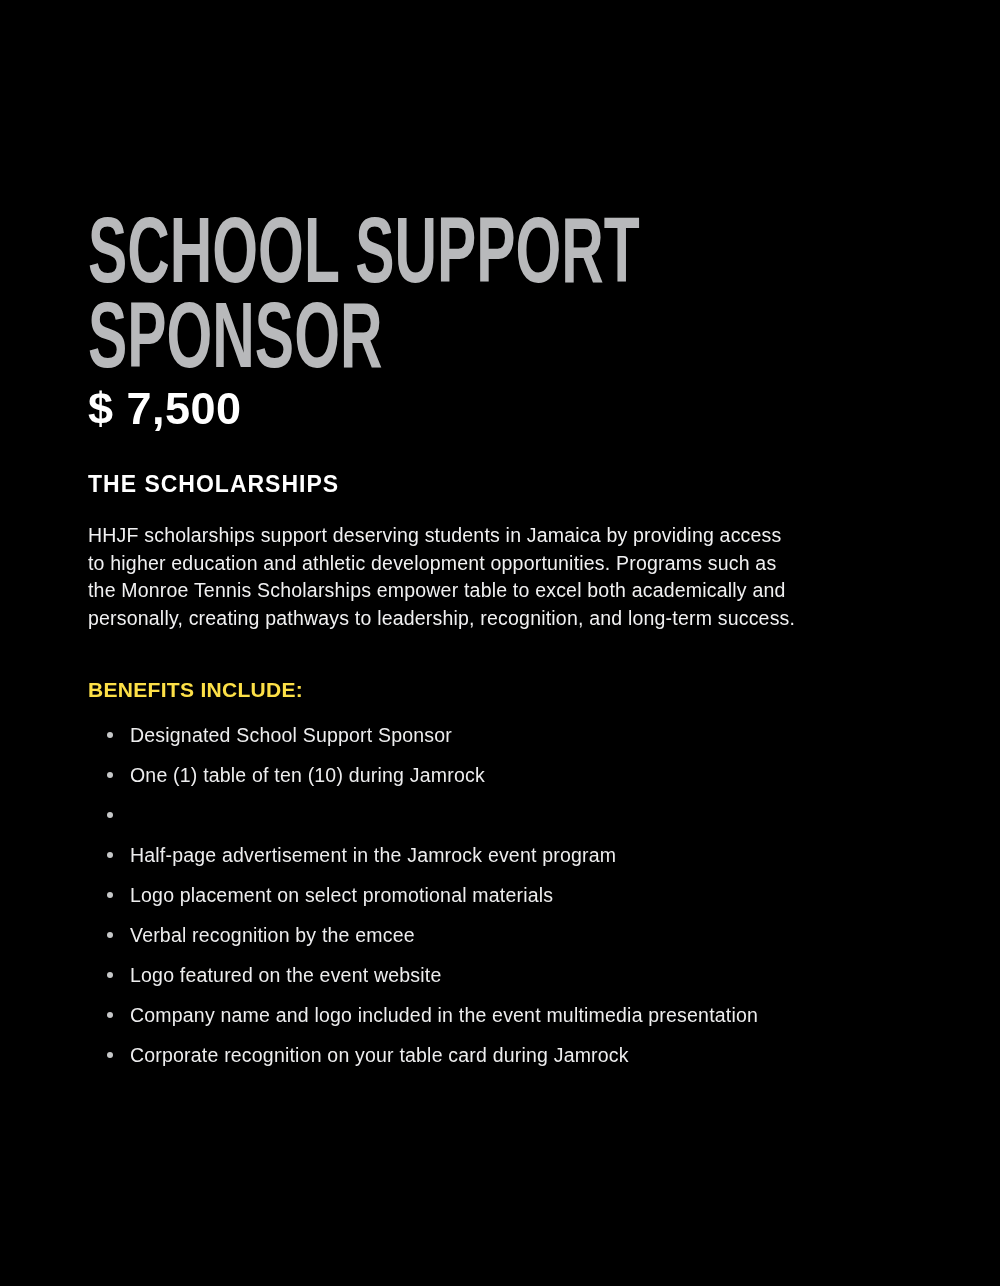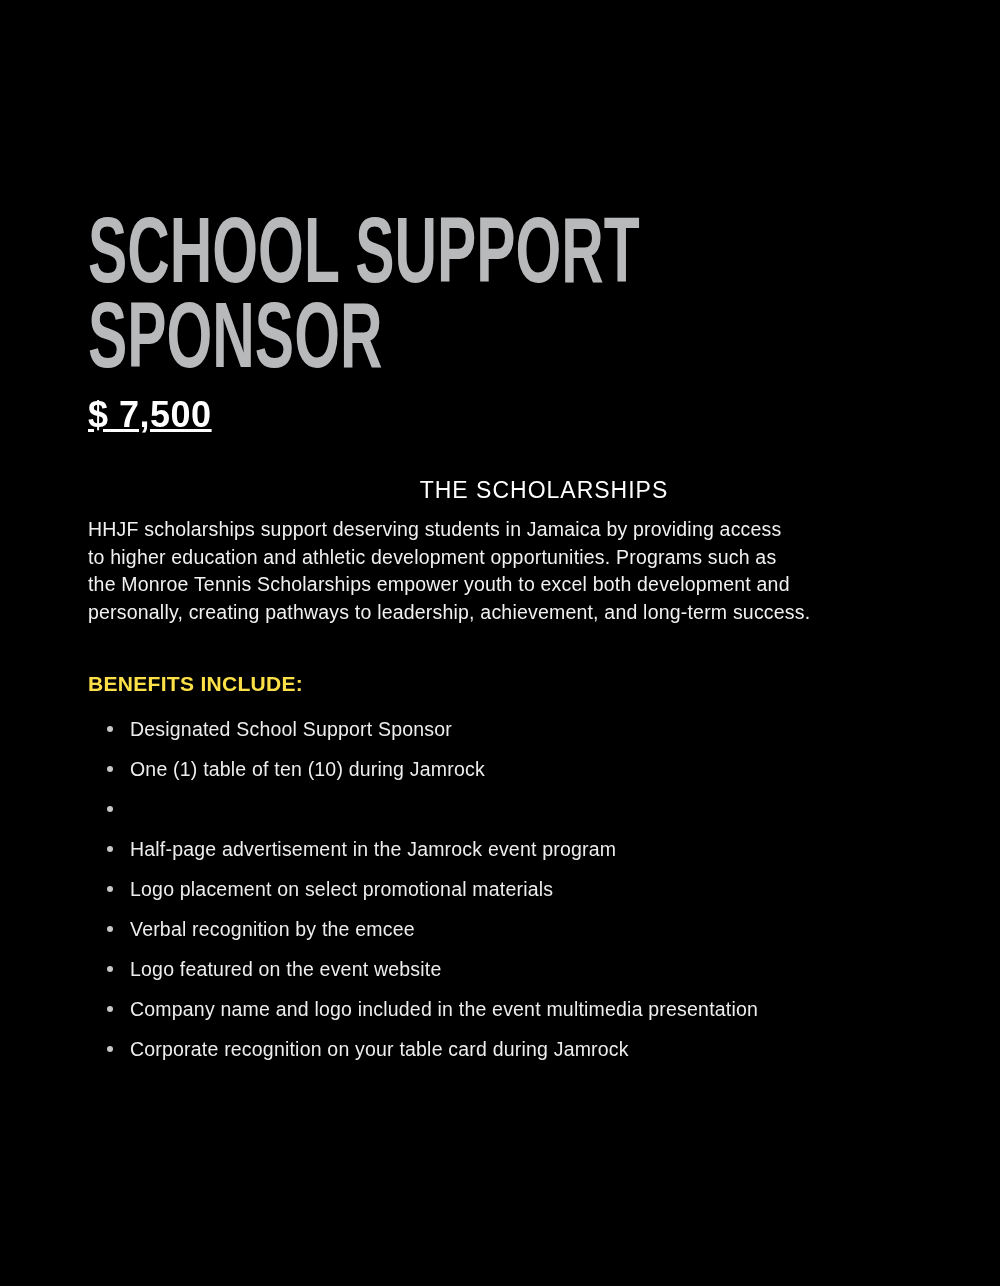--- a/index.html
+++ b/index.html
@@ -28,39 +28,37 @@
     font-size: 92px;
     line-height: 85px;
     font-weight: bold;
     color: var(--title-color, #b8b9bb);
     letter-spacing: 0px;
     transform: scaleX(0.64);
     transform-origin: left top;
     white-space: nowrap;
   }
   .price {
-    margin-top: 16px;
-    font-size: 36px;
+    margin-top: 10px;
+    font-size: 45px;
     line-height: 41px;
     font-weight: bold;
     color: var(--price-color, #ffffff);
     letter-spacing: 0.5px;
-    text-decoration: underline;
   }
   .scholarships-heading {
     margin: 41px 0 0 0;
     font-size: 23px;
     line-height: 28px;
-    font-weight: normal;
+    font-weight: bold;
     color: #ffffff;
     letter-spacing: 1px;
-    text-align: center;
   }
   .scholarships-text {
-    margin-top: 12px;
+    margin-top: 24px;
     font-size: 19.5px;
     line-height: 27.5px;
     font-weight: normal;
     color: var(--body-color, #f1f1f2);
     letter-spacing: 0.2px;
   }
   .benefits-heading {
     margin: 45px 0 0 0;
     font-size: 21px;
     line-height: 26px;
@@ -103,22 +101,22 @@
       <div>SPONSOR</div>
     </div>
 
     <div class="price">$ 7,500</div>
 
     <h2 class="scholarships-heading">THE SCHOLARSHIPS</h2>
 
     <div class="scholarships-text">
         <div>HHJF scholarships support deserving students in Jamaica by providing access</div>
         <div>to higher education and athletic development opportunities. Programs such as</div>
-        <div>the Monroe Tennis Scholarships empower youth to excel both development and</div>
-        <div>personally, creating pathways to leadership, achievement, and long-term success.</div>
+        <div>the Monroe Tennis Scholarships empower table to excel both academically and</div>
+        <div>personally, creating pathways to leadership, recognition, and long-term success.</div>
       </div>
 
     <h3 class="benefits-heading">BENEFITS INCLUDE:</h3>
 
     <ul class="benefits-list">
         <li>
         <span class="bullet-dot"></span>
         <span>Designated School Support Sponsor</span>
       </li>
         <li>

